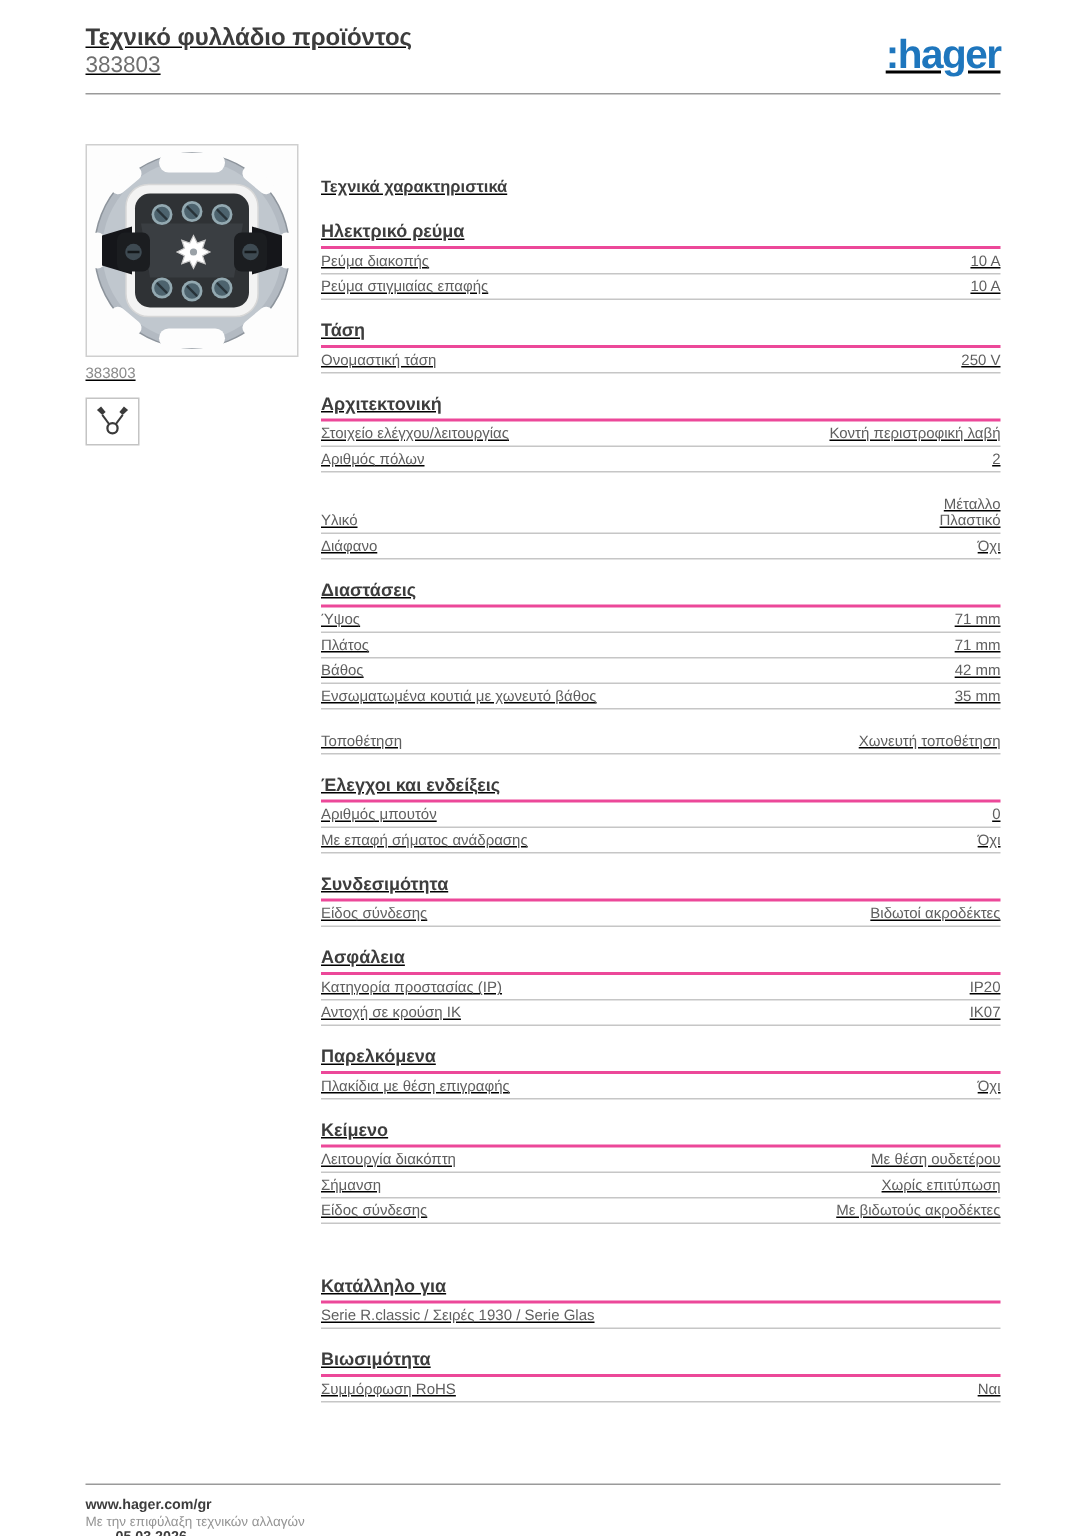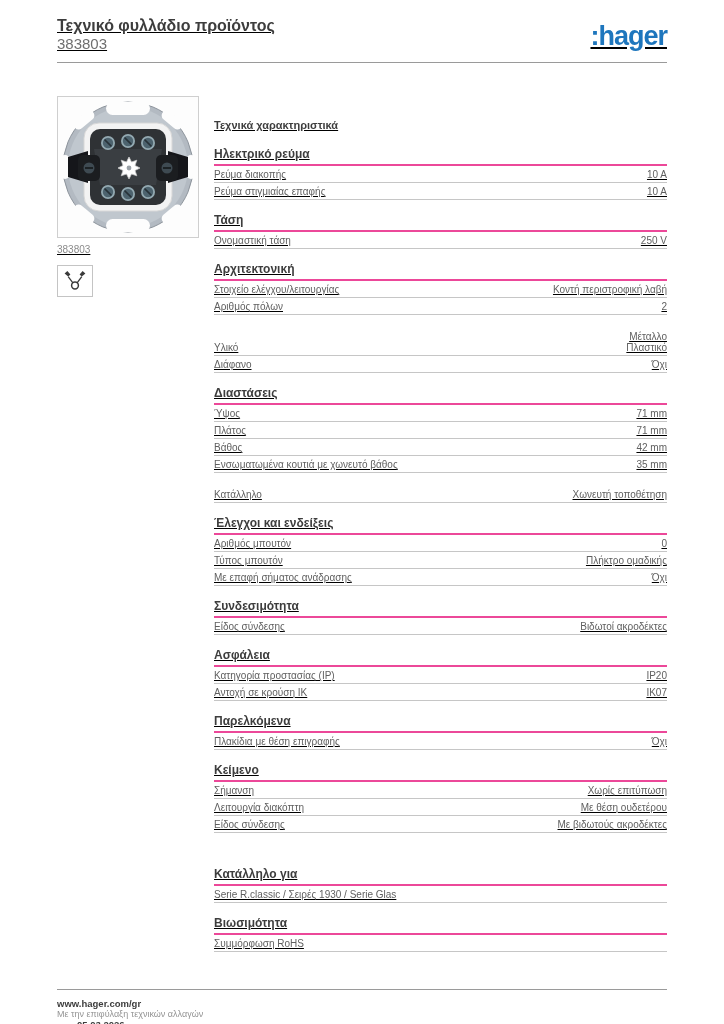--- a/index.html
+++ b/index.html
@@ -215,35 +215,31 @@
                 <span class="spec-label">Βάθος</span>
                 <span class="spec-value">42 mm</span>
               </div>
               <div class="spec-row">
                 <span class="spec-label">Ενσωματωμένα κουτιά με χωνευτό βάθος</span>
                 <span class="spec-value">35 mm</span>
               </div>
             </section>
             <section class="spec-section">
               <div class="spec-row">
-                <span class="spec-label">Κατάλληλο</span>
+                <span class="spec-label">Τοποθέτηση</span>
                 <span class="spec-value">Χωνευτή τοποθέτηση</span>
               </div>
             </section>
             <section class="spec-section">
               <div class="spec-section-title">Έλεγχοι και ενδείξεις</div>
               <div class="spec-row">
                 <span class="spec-label">Αριθμός μπουτόν</span>
                 <span class="spec-value">0</span>
               </div>
               <div class="spec-row">
-                <span class="spec-label">Τύπος μπουτόν</span>
-                <span class="spec-value">Πλήκτρο ομαδικής</span>
-              </div>
-              <div class="spec-row">
                 <span class="spec-label">Με επαφή σήματος ανάδρασης</span>
                 <span class="spec-value">Όχι</span>
               </div>
             </section>
             <section class="spec-section">
               <div class="spec-section-title">Συνδεσιμότητα</div>
               <div class="spec-row">
                 <span class="spec-label">Είδος σύνδεσης</span>
                 <span class="spec-value">Βιδωτοί ακροδέκτες</span>
               </div>
@@ -262,43 +258,44 @@
             <section class="spec-section">
               <div class="spec-section-title">Παρελκόμενα</div>
               <div class="spec-row">
                 <span class="spec-label">Πλακίδια με θέση επιγραφής</span>
                 <span class="spec-value">Όχι</span>
               </div>
             </section>
             <section class="spec-section">
               <div class="spec-section-title">Κείμενο</div>
               <div class="spec-row">
+                <span class="spec-label">Λειτουργία διακόπτη</span>
+                <span class="spec-value">Με θέση ουδετέρου</span>
+              </div>
+              <div class="spec-row">
                 <span class="spec-label">Σήμανση</span>
                 <span class="spec-value">Χωρίς επιτύπωση</span>
               </div>
               <div class="spec-row">
-                <span class="spec-label">Λειτουργία διακόπτη</span>
-                <span class="spec-value">Με θέση ουδετέρου</span>
-              </div>
-              <div class="spec-row">
                 <span class="spec-label">Είδος σύνδεσης</span>
                 <span class="spec-value">Με βιδωτούς ακροδέκτες</span>
               </div>
             </section>
             <section class="spec-section gap-before">
               <div class="spec-section-title">Κατάλληλο για</div>
               <div class="spec-row">
                 <span class="spec-label">Serie R.classic / Σειρές 1930 / Serie Glas</span>
                 <span class="spec-value"></span>
               </div>
             </section>
             <section class="spec-section">
               <div class="spec-section-title">Βιωσιμότητα</div>
               <div class="spec-row">
                 <span class="spec-label">Συμμόρφωση RoHS</span>
+                <span class="spec-value">Ναι</span>
               </div>
             </section>
           </div>
       </div>
 
     </div>
   </div>
 
   <div class="footer">
     <span class="footer-site">www.hager.com/gr</span>

